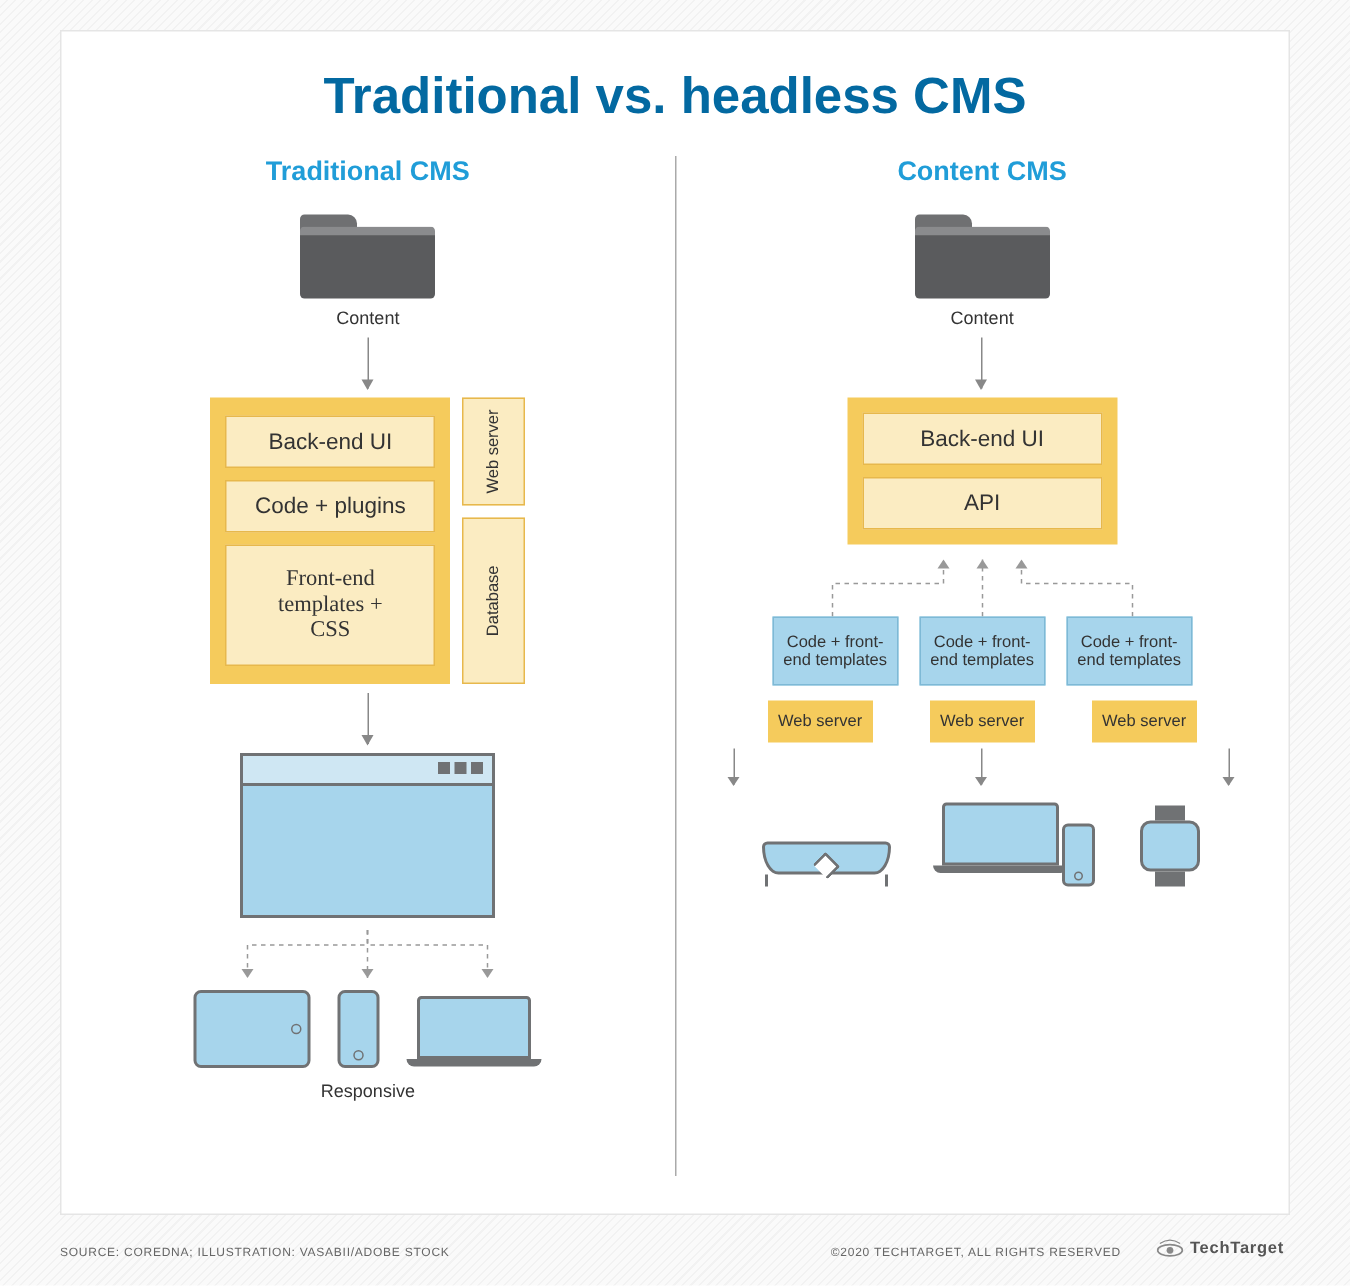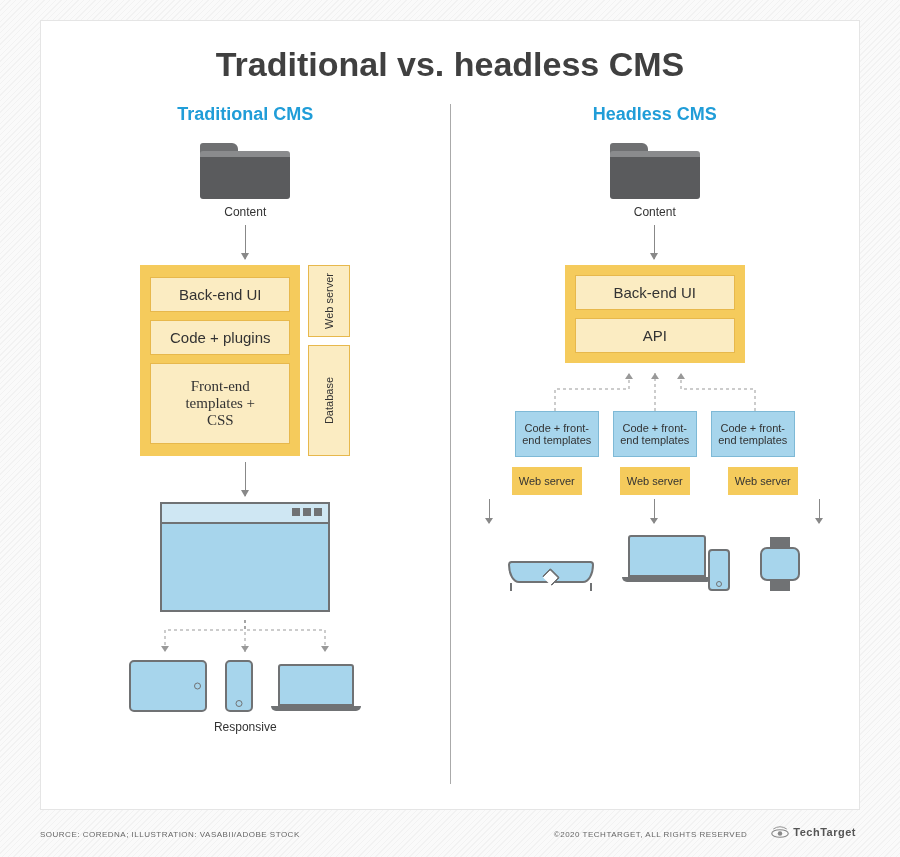--- a/index.html
+++ b/index.html
@@ -14,21 +14,21 @@
     position: absolute;
     left: 40px; top: 20px;
     width: 820px; height: 790px;
     background: #fff;
     border: 1px solid #e5e5e5;
   }
   .title {
     text-align: center;
     font-size: 34px;
     font-weight: 700;
-    color: #404040;
+    color: #0369a1;
     margin-top: 24px;
   }
   .columns {
     display: flex;
     margin-top: 20px;
     height: 680px;
   }
   .col { flex: 1; position: relative; }
   .col-left { border-right: 1px solid #aaa; }
   .col-heading {
@@ -260,21 +260,21 @@
         <div class="phone"></div>
         <div class="laptop">
             <div class="scr"></div>
             <div class="base"></div>
           </div>
       </div>
       <div class="label" style="margin-top:8px">Responsive</div>
     </div>
 
     <div class="col">
-      <div class="col-heading">Headless CMS</div>
+      <div class="col-heading">Content CMS</div>
 
       <div class="folder">
         <div class="tab"></div>
           <div class="body"></div>
       </div>
       <div class="label">Content</div>
 
       <div class="arrow-v" style="height:34px"></div>
 
       <div class="head-yellow">

